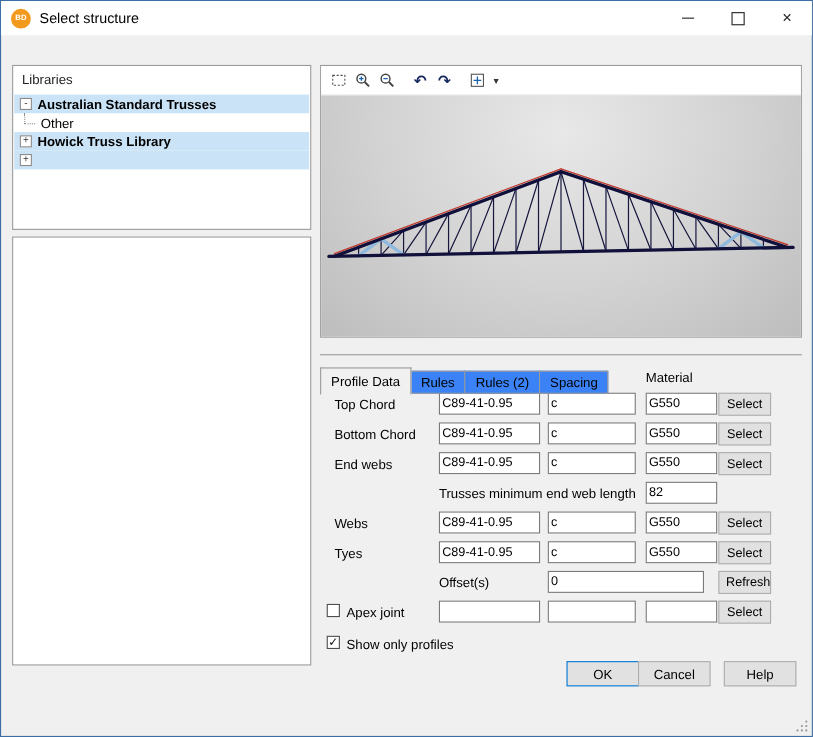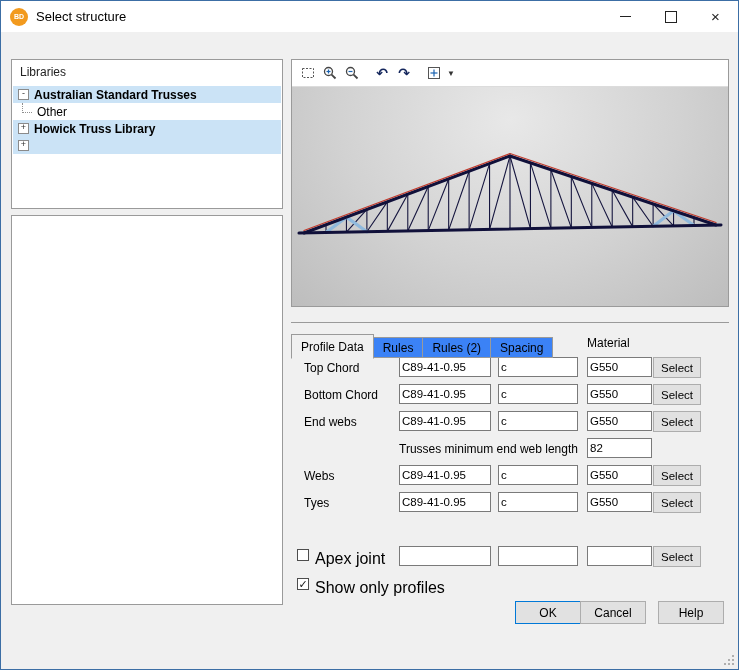--- a/index.html
+++ b/index.html
@@ -61,21 +61,21 @@
   .code{left:108px;width:92px;}
   .lib{left:207px;width:80px;}
   .mat{left:296px;width:65px;}
   .offset-input{left:207px;width:142px;}
   .fbtn{position:absolute;left:362px;top:1px;width:48px;height:21px;box-sizing:border-box;
     background:#e1e1e1;border:1px solid #adadad;font-size:11.5px;
     font-family:"Liberation Sans","DejaVu Sans",sans-serif;color:#000;}
   .cb{position:absolute;left:6px;top:4px;width:12px;height:12px;box-sizing:border-box;border:1px solid #4d4d4d;
     background:#fff;font-size:11px;line-height:10px;text-align:center;color:#111;}
   .cb.checked::after{content:"✓";}
-  .cb-label{position:absolute;left:24px;top:5px;font-size:16px;color:#000;white-space:nowrap;}
+  .cb-label{position:absolute;left:24px;top:5px;font-size:12px;color:#000;white-space:nowrap;}
 
   
   .footbtn{position:absolute;top:600px;width:66px;height:23px;box-sizing:border-box;background:#e1e1e1;
     border:1px solid #adadad;font-size:12px;font-family:"Liberation Sans","DejaVu Sans",sans-serif;color:#000;}
   .footbtn.default{border:1px solid #0078d7;}
   .grip{position:absolute;right:3px;bottom:3px;}
 </style>
 </head>
 <body>
 
@@ -269,20 +269,25 @@
     </div>
 
     <div class="frow" style="top:169px">
       <span class="flabel">Tyes</span>
       <input class="fi code" value="C89-41-0.95" style="">
       <input class="fi lib" value="c" style="">
       <input class="fi mat" value="G550" style="">
       <button class="fbtn">Select</button>
     </div>
 
+    <div class="frow" style="top:196px">
+      <span class="flabel" style="left:108px">Offset(s)</span>
+      <input class="fi offset-input" value="0" style="">
+      <button class="fbtn">Refresh</button>
+    </div>
 
     <div class="frow" style="top:223px">
       <span class="cb"></span>
       <span class="cb-label">Apex joint</span>
       <input class="fi code" style="">
       <input class="fi lib" style="">
       <input class="fi mat" style="">
       <button class="fbtn">Select</button>
     </div>
 

